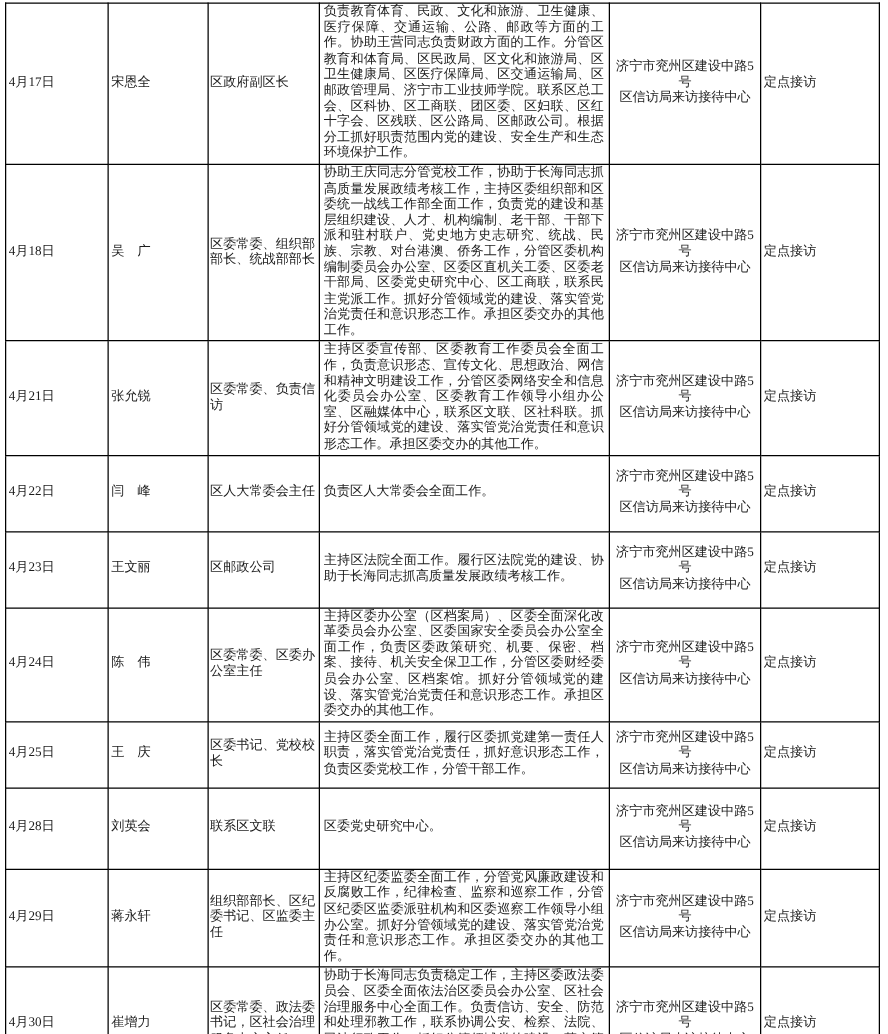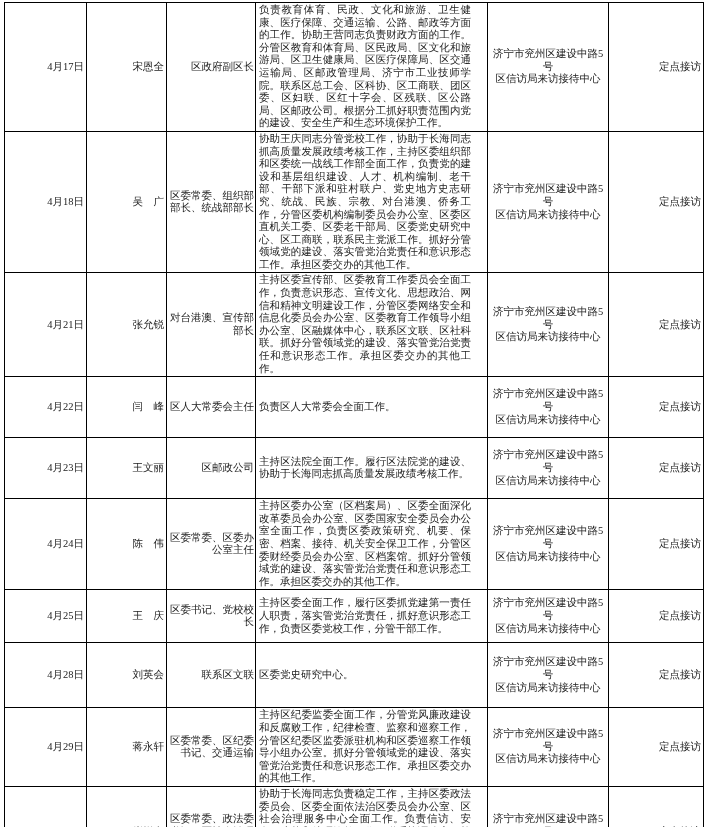--- a/index.html
+++ b/index.html
@@ -23,33 +23,33 @@
     table-layout: fixed;
   }
   table.schedule td {
     border: 1px solid #000000;
     vertical-align: middle;
     font-size: 10.5px;
     line-height: 12.6px;
     overflow: hidden;
   }
   td.c-date, td.c-name, td.c-method {
-    text-align: right;
+    text-align: left;
     padding: 1px 2px;
     font-size: 11px;
   }
   td.c-pos {
-    text-align: right;
+    text-align: left;
     padding: 1px 1px;
     line-height: 13px;
   }
   td.c-duties {
     text-align: justify;
     text-justify: inter-ideograph;
-    padding: 1px 16px 1px 3px;
+    padding: 1px 4px 1px 3px;
   }
   td.c-loc {
     text-align: center;
     padding: 3px 3px;
     line-height: 14px;
   }
 </style>
 </head>
 <body>
 
@@ -75,21 +75,21 @@
       <td class="c-date">4月18日</td>
       <td class="c-name">吴　广</td>
       <td class="c-pos">区委常委、组织部部长、统战部部长</td>
       <td class="c-duties">协助王庆同志分管党校工作，协助于长海同志抓高质量发展政绩考核工作，主持区委组织部和区委统一战线工作部全面工作，负责党的建设和基层组织建设、人才、机构编制、老干部、干部下派和驻村联户、党史地方史志研究、统战、民族、宗教、对台港澳、侨务工作，分管区委机构编制委员会办公室、区委区直机关工委、区委老干部局、区委党史研究中心、区工商联，联系民主党派工作。抓好分管领域党的建设、落实管党治党责任和意识形态工作。承担区委交办的其他工作。</td>
       <td class="c-loc"><span>济宁市兖州区建设中路5号</span><br><span>区信访局来访接待中心</span></td>
       <td class="c-method">定点接访</td>
     </tr>
     <tr style="height:91px">
       <td class="c-date">4月21日</td>
       <td class="c-name">张允锐</td>
-      <td class="c-pos">对台港澳、宣传部部长</td>
+      <td class="c-pos">区委常委、负责信访</td>
       <td class="c-duties">主持区委宣传部、区委教育工作委员会全面工作，负责意识形态、宣传文化、思想政治、网信和精神文明建设工作，分管区委网络安全和信息化委员会办公室、区委教育工作领导小组办公室、区融媒体中心，联系区文联、区社科联。抓好分管领域党的建设、落实管党治党责任和意识形态工作。承担区委交办的其他工作。</td>
       <td class="c-loc"><span>济宁市兖州区建设中路5号</span><br><span>区信访局来访接待中心</span></td>
       <td class="c-method">定点接访</td>
     </tr>
     <tr style="height:61px">
       <td class="c-date">4月22日</td>
       <td class="c-name">闫　峰</td>
       <td class="c-pos">区人大常委会主任</td>
       <td class="c-duties">负责区人大常委会全面工作。</td>
       <td class="c-loc"><span>济宁市兖州区建设中路5号</span><br><span>区信访局来访接待中心</span></td>
@@ -123,21 +123,21 @@
       <td class="c-date">4月28日</td>
       <td class="c-name">刘英会</td>
       <td class="c-pos">联系区文联</td>
       <td class="c-duties">区委党史研究中心。</td>
       <td class="c-loc"><span>济宁市兖州区建设中路5号</span><br><span>区信访局来访接待中心</span></td>
       <td class="c-method">定点接访</td>
     </tr>
     <tr style="height:74px">
       <td class="c-date">4月29日</td>
       <td class="c-name">蒋永轩</td>
-      <td class="c-pos">区委常委、区纪委书记、交通运输</td>
+      <td class="c-pos">组织部部长、区纪委书记、区监委主任</td>
       <td class="c-duties">主持区纪委监委全面工作，分管党风廉政建设和反腐败工作，纪律检查、监察和巡察工作，分管区纪委区监委派驻机构和区委巡察工作领导小组办公室。抓好分管领域党的建设、落实管党治党责任和意识形态工作。承担区委交办的其他工作。</td>
       <td class="c-loc"><span>济宁市兖州区建设中路5号</span><br><span>区信访局来访接待中心</span></td>
       <td class="c-method">定点接访</td>
     </tr>
     <tr style="height:86px">
       <td class="c-date">4月30日</td>
       <td class="c-name">崔增力</td>
       <td class="c-pos">区委常委、政法委书记，区社会治理服务中心主任</td>
       <td class="c-duties">协助于长海同志负责稳定工作，主持区委政法委员会、区委全面依法治区委员会办公室、区社会治理服务中心全面工作。负责信访、安全、防范和处理邪教工作，联系协调公安、检察、法院、司法行政工作。抓好分管领域党的建设、落实管党治党责任和意识形态工作。承担区委交办的其他工作。</td>
       <td class="c-loc"><span>济宁市兖州区建设中路5号</span><br><span>区信访局来访接待中心</span></td>

